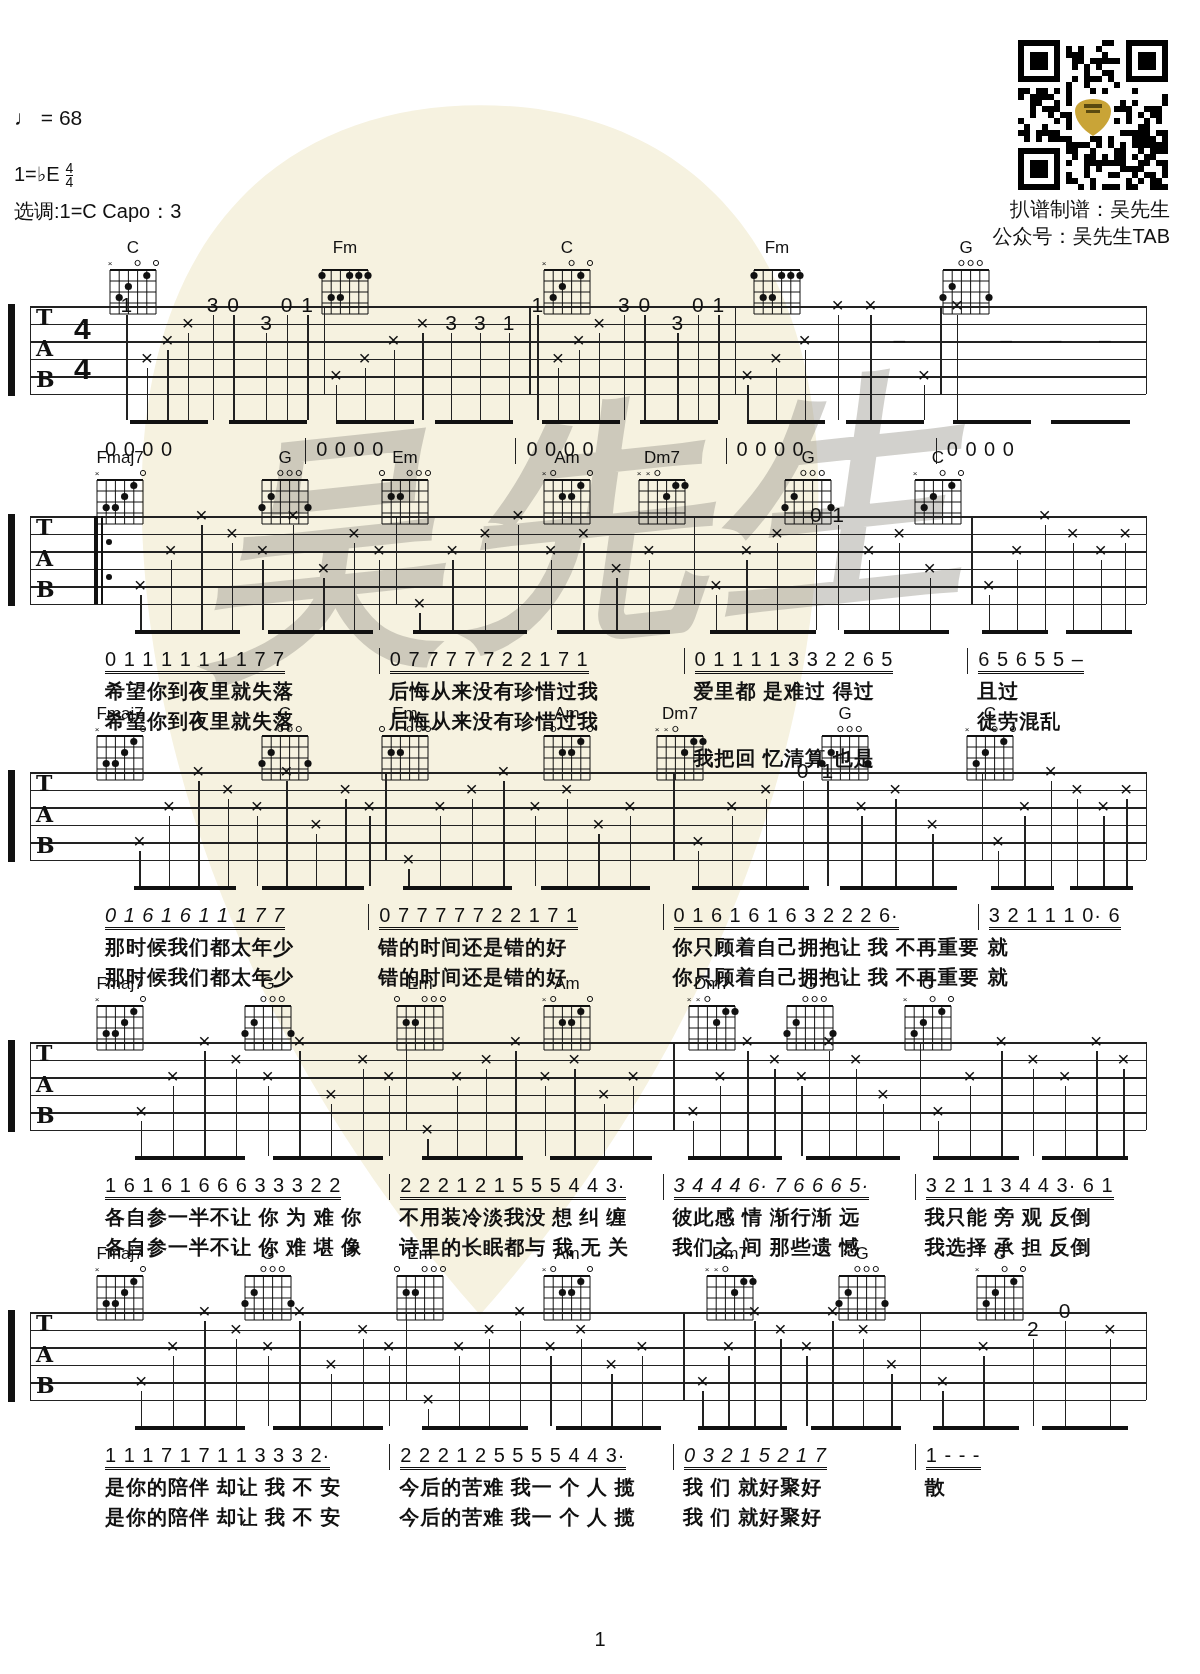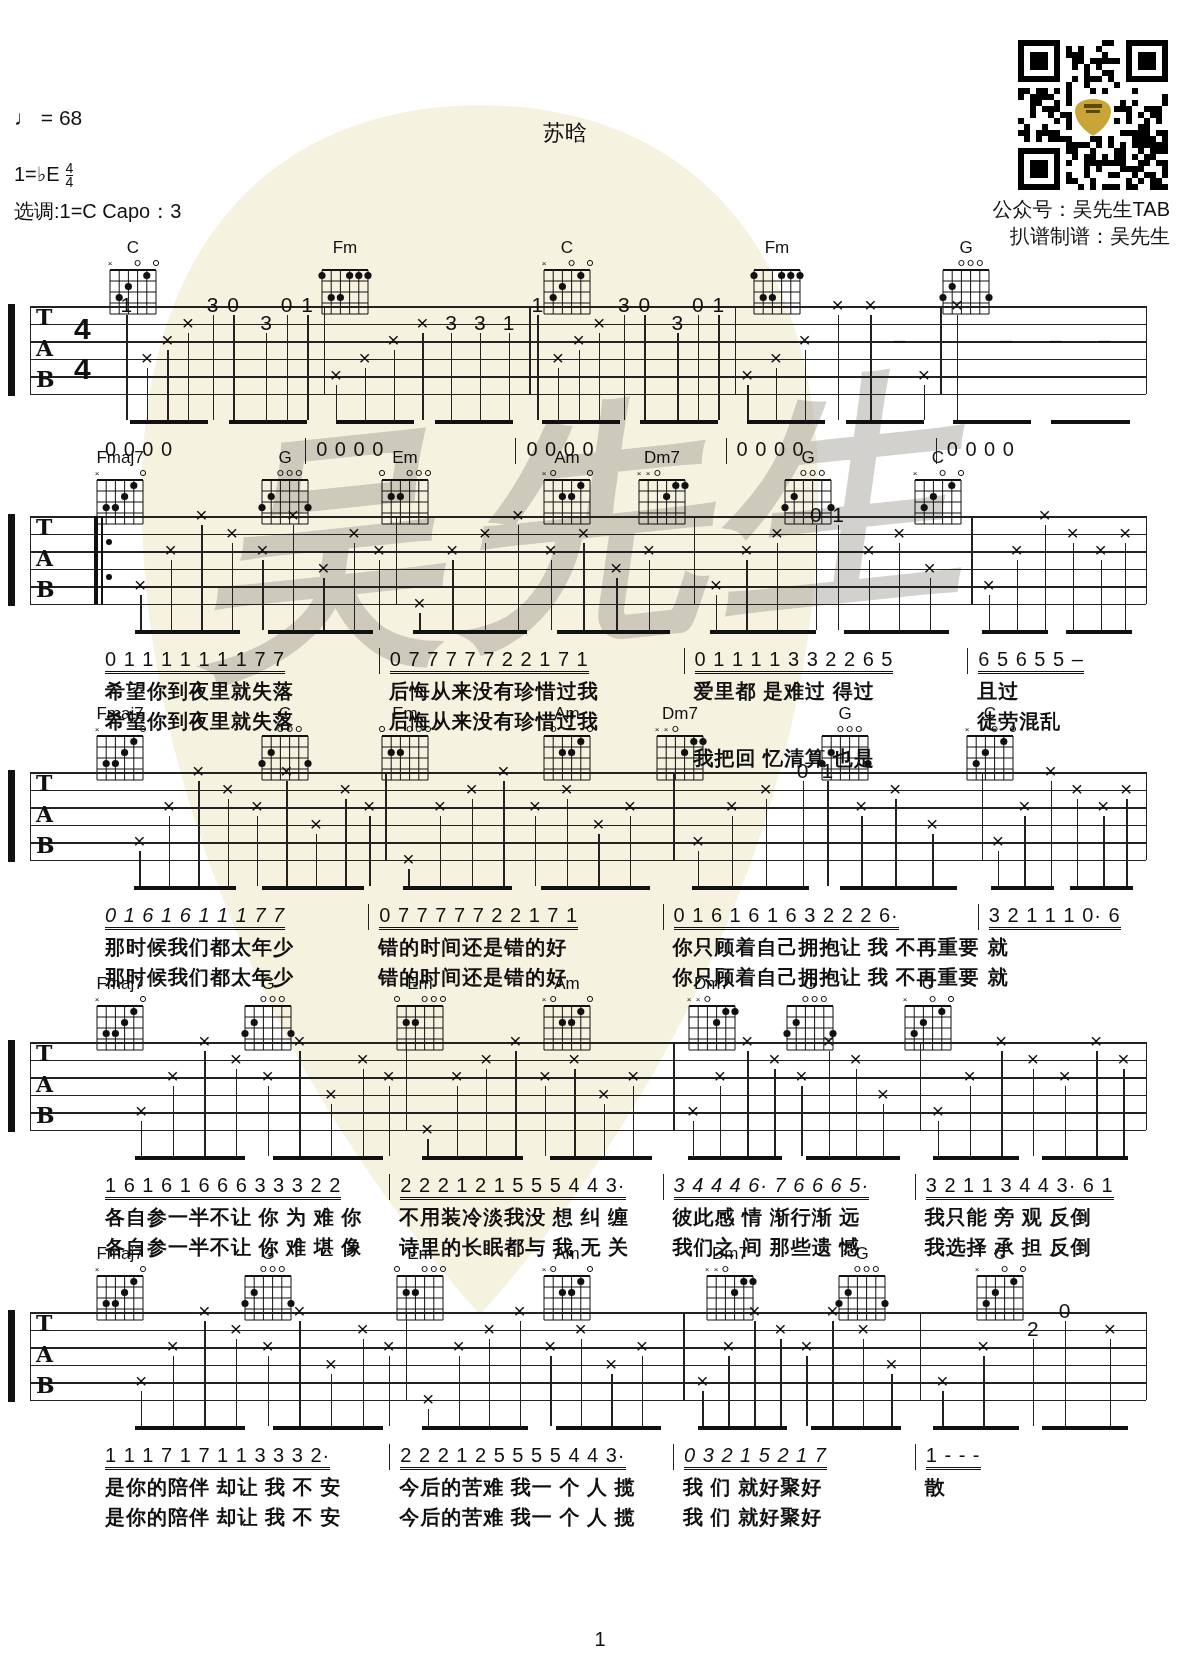--- a/index.html
+++ b/index.html
@@ -57,21 +57,20 @@
 
   <svg id="wm-pick" viewBox="0 0 100 100" preserveAspectRatio="none">
     <path id="wm-pick-path" d="M50 98 C22 80 3 56 3 33 C3 12 23 2 50 2 C77 2 97 12 97 33 C97 56 78 80 50 98 Z" fill="#f6f2e0"></path>
   </svg>
   <div id="wm-t1" class="wm-text">吴先生</div>
 
   <div id="tempo" class="hdr">
     <span>♩</span>
     <span>= 68</span>
   </div>
-  <div id="artist" class="hdr">苏晗</div>
   <div id="keyline" class="hdr">
     <span>1=♭E</span><span class="frac"><div>4</div><div>4</div></span>
   </div>
   <div id="altkey" class="hdr">选调:1=C  Capo：3</div>
 
   <div id="qrbox"><svg width="150" height="150">
         <rect x="84" y="0" width="6" height="6" fill="#000"></rect>
         <rect x="90" y="0" width="6" height="6" fill="#000"></rect>
         <rect x="48" y="6" width="6" height="6" fill="#000"></rect>
         <rect x="60" y="6" width="6" height="6" fill="#000"></rect>
@@ -264,22 +263,22 @@
         <rect x="120" y="12" width="18" height="18" fill="#000"></rect>
         <rect x="0" y="108" width="42" height="42" fill="#000"></rect>
         <rect x="6" y="114" width="30" height="30" fill="#fff"></rect>
         <rect x="12" y="120" width="18" height="18" fill="#000"></rect>
         <rect x="54" y="54" width="42" height="42" rx="6" fill="#fff"></rect>
         <path d="M75 96 C64 89 57 80 57 71 C57 63 65 59 75 59 C85 59 93 63 93 71 C93 80 86 89 75 96 Z" fill="#c9a437"></path>
         <rect x="66" y="64" width="18" height="4" fill="#5a4a10"></rect>
         <rect x="68" y="70" width="14" height="3" fill="#5a4a10"></rect>
       </svg></div>
   <div id="qrcap">
+    <div>扒谱制谱：吴先生</div>
     <div>公众号：吴先生TAB</div>
-    <div>扒谱制谱：吴先生</div>
   </div>
 
   <div id="systems">
       <div class="sysblock" style="top: 240px;">
         <div class="chordrow">
           <div class="chord" style="left: 101px;">
             <div class="cname">C</div>
             <div><svg width="58" height="62">
                 <line x1="6" y1="14" x2="6" y2="58" stroke="#111" stroke-width="1"></line>
                 <line x1="15.2" y1="14" x2="15.2" y2="58" stroke="#111" stroke-width="1"></line>
@@ -1265,21 +1264,21 @@
           <div class="barline" style="left: 0px; height: 87.5px;"></div>
         </div>
         <div class="melrow" style="top: 197.5px;">
           <div class="mel-m first" style="width: 28%;"><span>1 6 1 6 1 6 6 6 3 3 3 2 2</span></div>
           <div class="mel-m" style="width: 26%;"><span>2 2 2 1 2 1 5 5 5 4 4 3·</span></div>
           <div class="mel-m" style="width: 24%; font-style: italic;"><span>3 4 4 4 6· 7 6 6 6 5·</span></div>
           <div class="mel-m" style="width: 22%;"><span>3 2 1 1 3 4 4 3· 6 1</span></div>
         </div>
         <div class="lyrrow" style="top: 227.5px;">
           <div class="lyr-m" style="width: 28%;">各自参一半不让 你 为 难 你</div>
-          <div class="lyr-m" style="width: 26%;">不用装冷淡我没 想 纠 缠</div>
+          <div class="lyr-m" style="width: 26%; font-family: Liberation Serif, serif;">不用装冷淡我没 想 纠 缠</div>
           <div class="lyr-m" style="width: 24%;">彼此感 情 渐行渐 远</div>
           <div class="lyr-m" style="width: 22%;">我只能 旁 观  反倒</div>
         </div>
         <div class="lyrrow" style="top: 257.5px;">
           <div class="lyr-m" style="width: 28%;">各自参一半不让 你 难 堪 像</div>
           <div class="lyr-m" style="width: 26%;">诗里的长眠都与 我 无 关</div>
           <div class="lyr-m" style="width: 24%;">我们之 间 那些遗 憾</div>
           <div class="lyr-m" style="width: 22%;">我选择 承 担  反倒</div>
         </div>
       </div>

